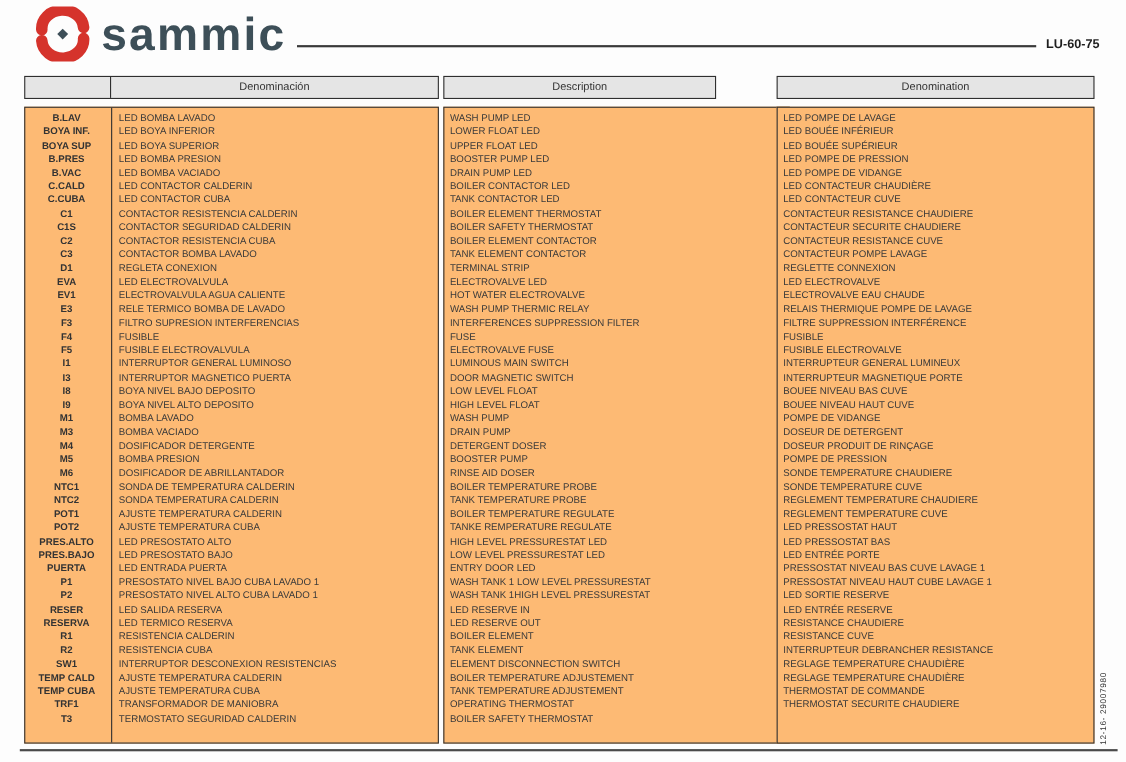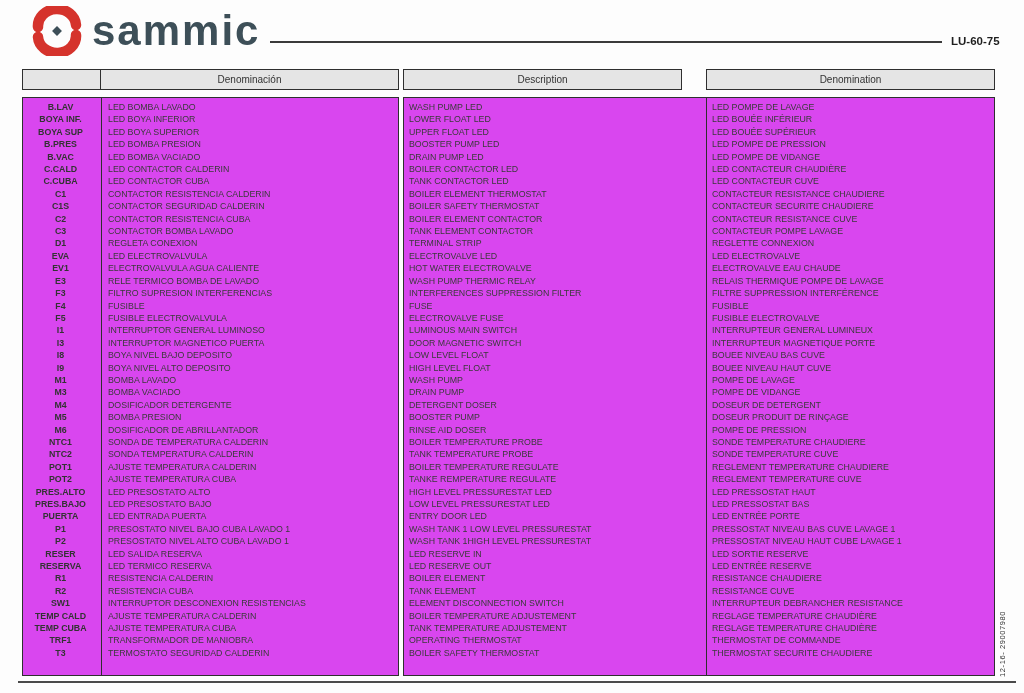--- a/index.html
+++ b/index.html
@@ -24,29 +24,29 @@
   .model-ref { position:absolute; left:951px; top:35px; font-size:11.5px; font-weight:bold; color:#1e1e1e; }
 
   
   .hcell {
     position:absolute; top:69px; height:21px;
     background:#e5e5e5; border:1.6px solid #2f2f2f;
     display:flex; align-items:center; justify-content:center;
     font-size:10px; color:#333;
   }
   .hcell.a { left:22px;  width:377px; justify-content:flex-start; }
-  .hcell.b { left:403px; width:279px; }
+  .hcell.b { left:403px; width:248px; }
   .hcell.c { left:706px; width:289px; }
   .hcell.a .hspacer { width:78px; height:100%; border-right:1.4px solid #2f2f2f; flex:none; }
   .hcell.a .hlabel { flex:1; text-align:center; }
 
   
   .tbox {
     position:absolute; top:97px; height:579px;
-    border:1.6px solid #2f2f2f; background:#d946ef;
+    border:1.6px solid #2f2f2f; background:#fdba74;
     padding-top:3px;
   }
   .tbox.a { left:22px;  width:377px; }
   .tbox.b { left:403px; width:315px; }
   .tbox.c { left:706px; width:289px; }
   .tbox.a .vdiv { position:absolute; left:78px; top:0; bottom:0; width:1.4px; background:#2f2f2f; }
 
   .trow { display:flex; align-items:center; height:12.42px; }
   .tcell {
     font-size:8.8px; color:#3a3a3a; white-space:nowrap; overflow:hidden;
@@ -472,23 +472,20 @@
       <div class="trow">
         <div class="tcell fr">INTERRUPTEUR MAGNETIQUE PORTE</div>
       </div>
       <div class="trow">
         <div class="tcell fr">BOUEE NIVEAU BAS CUVE</div>
       </div>
       <div class="trow">
         <div class="tcell fr">BOUEE NIVEAU HAUT CUVE</div>
       </div>
       <div class="trow">
-        <div class="tcell fr">POMPE DE LAVAGE</div>
-      </div>
-      <div class="trow">
         <div class="tcell fr">POMPE DE VIDANGE</div>
       </div>
       <div class="trow">
         <div class="tcell fr">DOSEUR DE DETERGENT</div>
       </div>
       <div class="trow">
         <div class="tcell fr">DOSEUR PRODUIT DE RINÇAGE</div>
       </div>
       <div class="trow">
         <div class="tcell fr">POMPE DE PRESSION</div>

